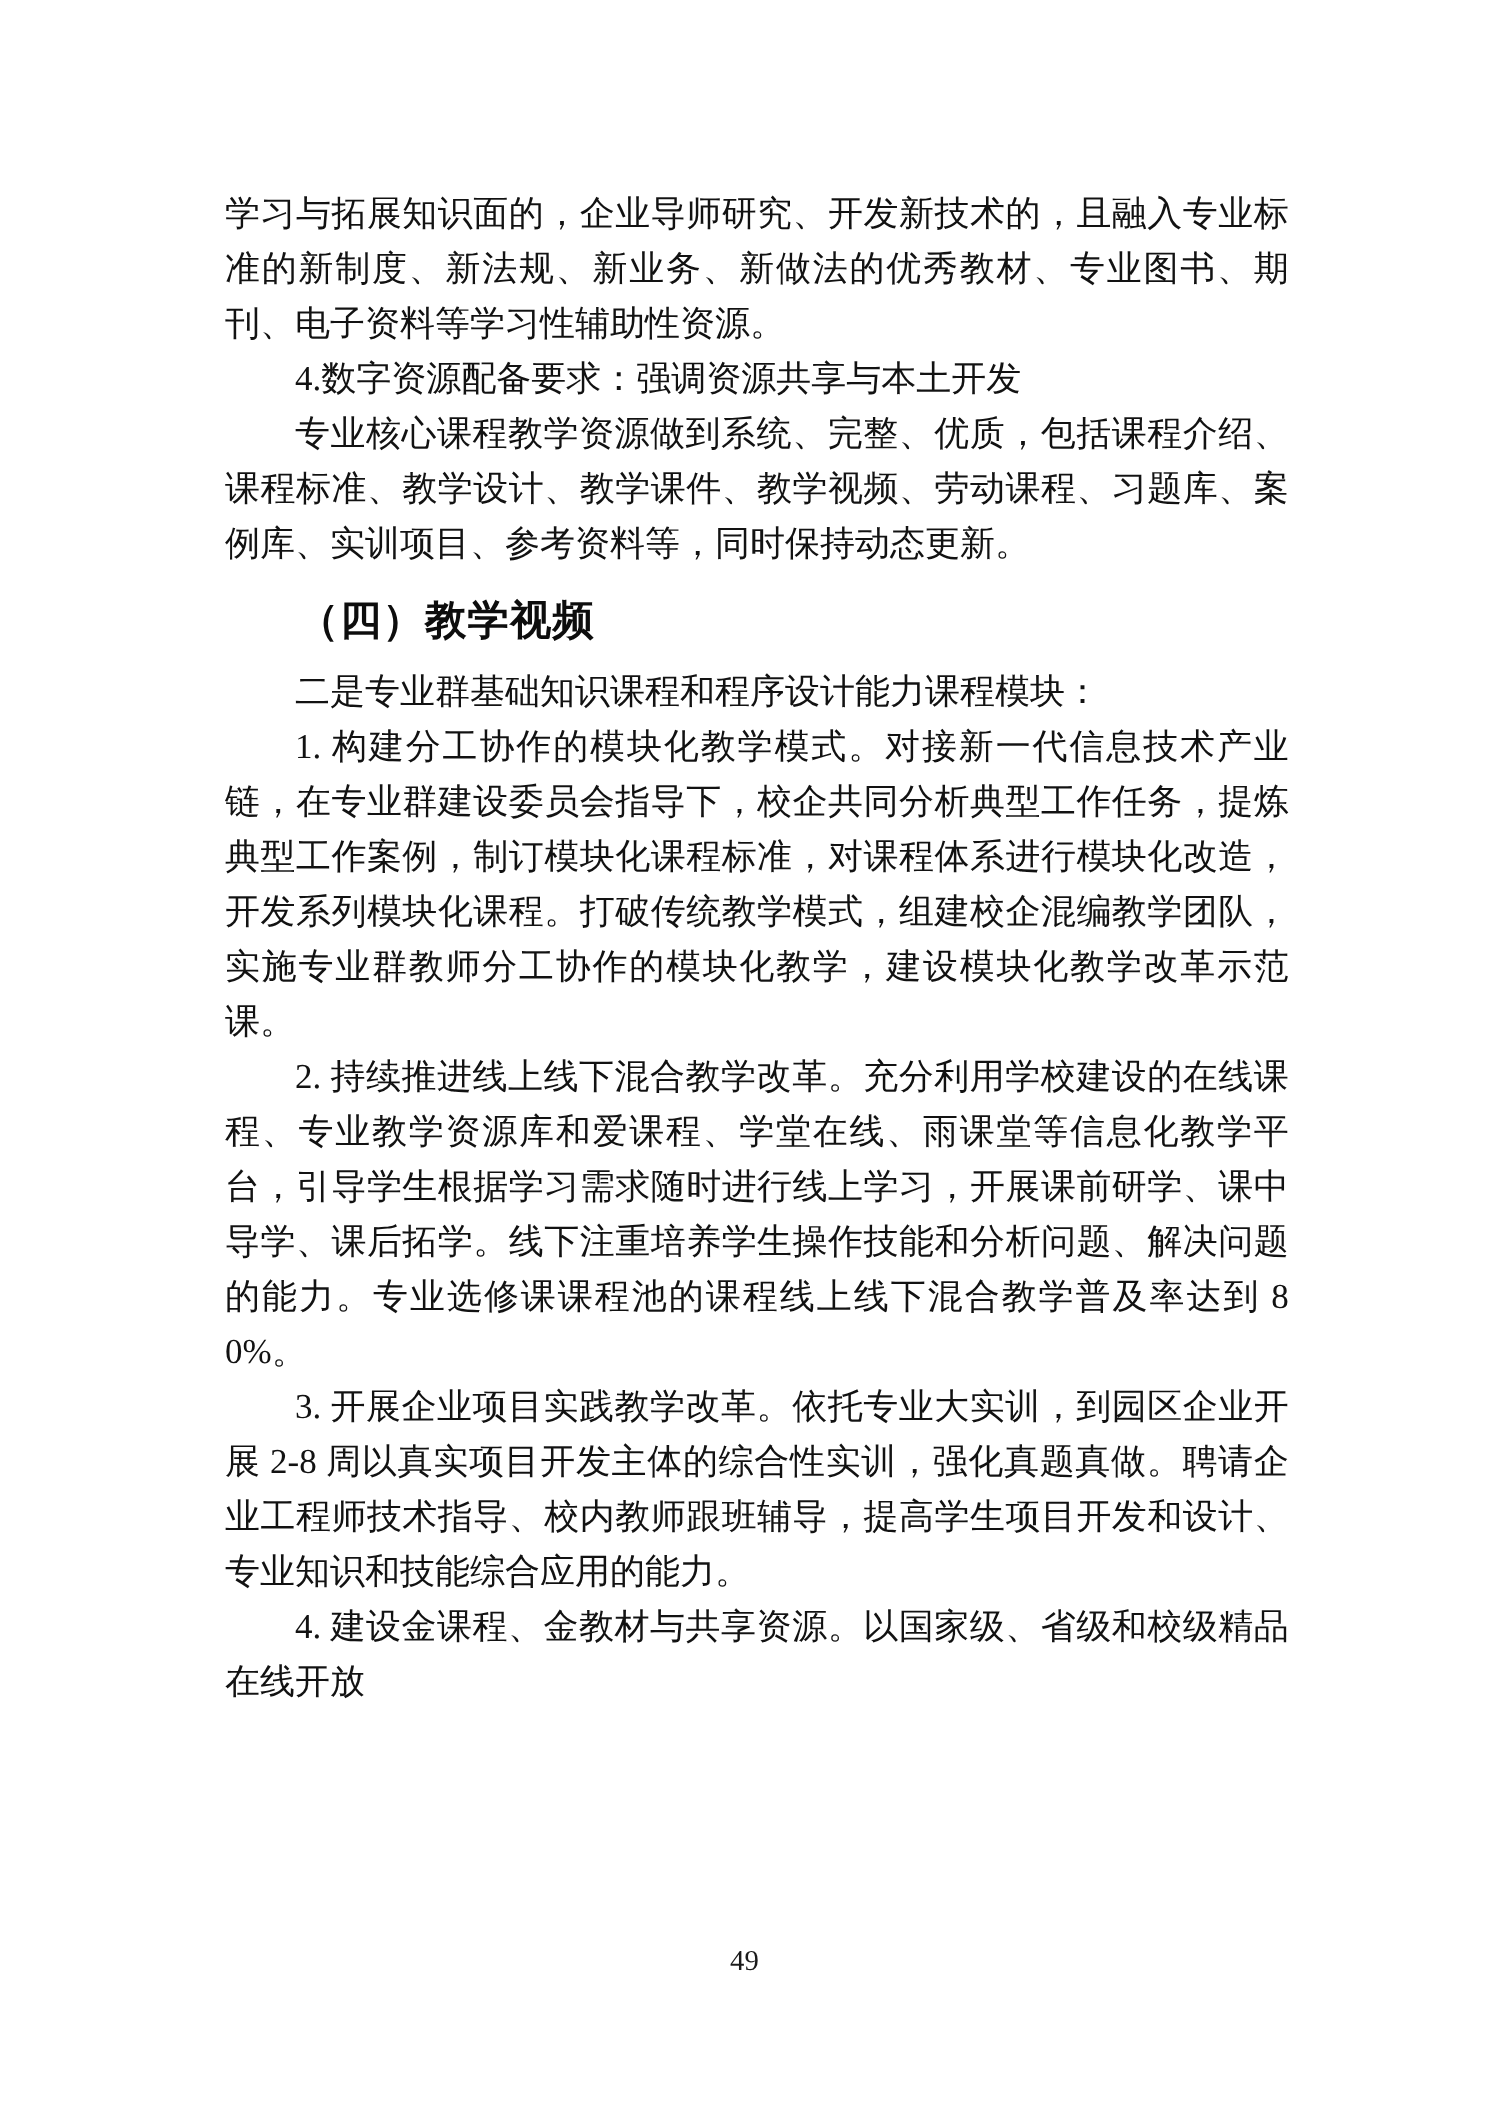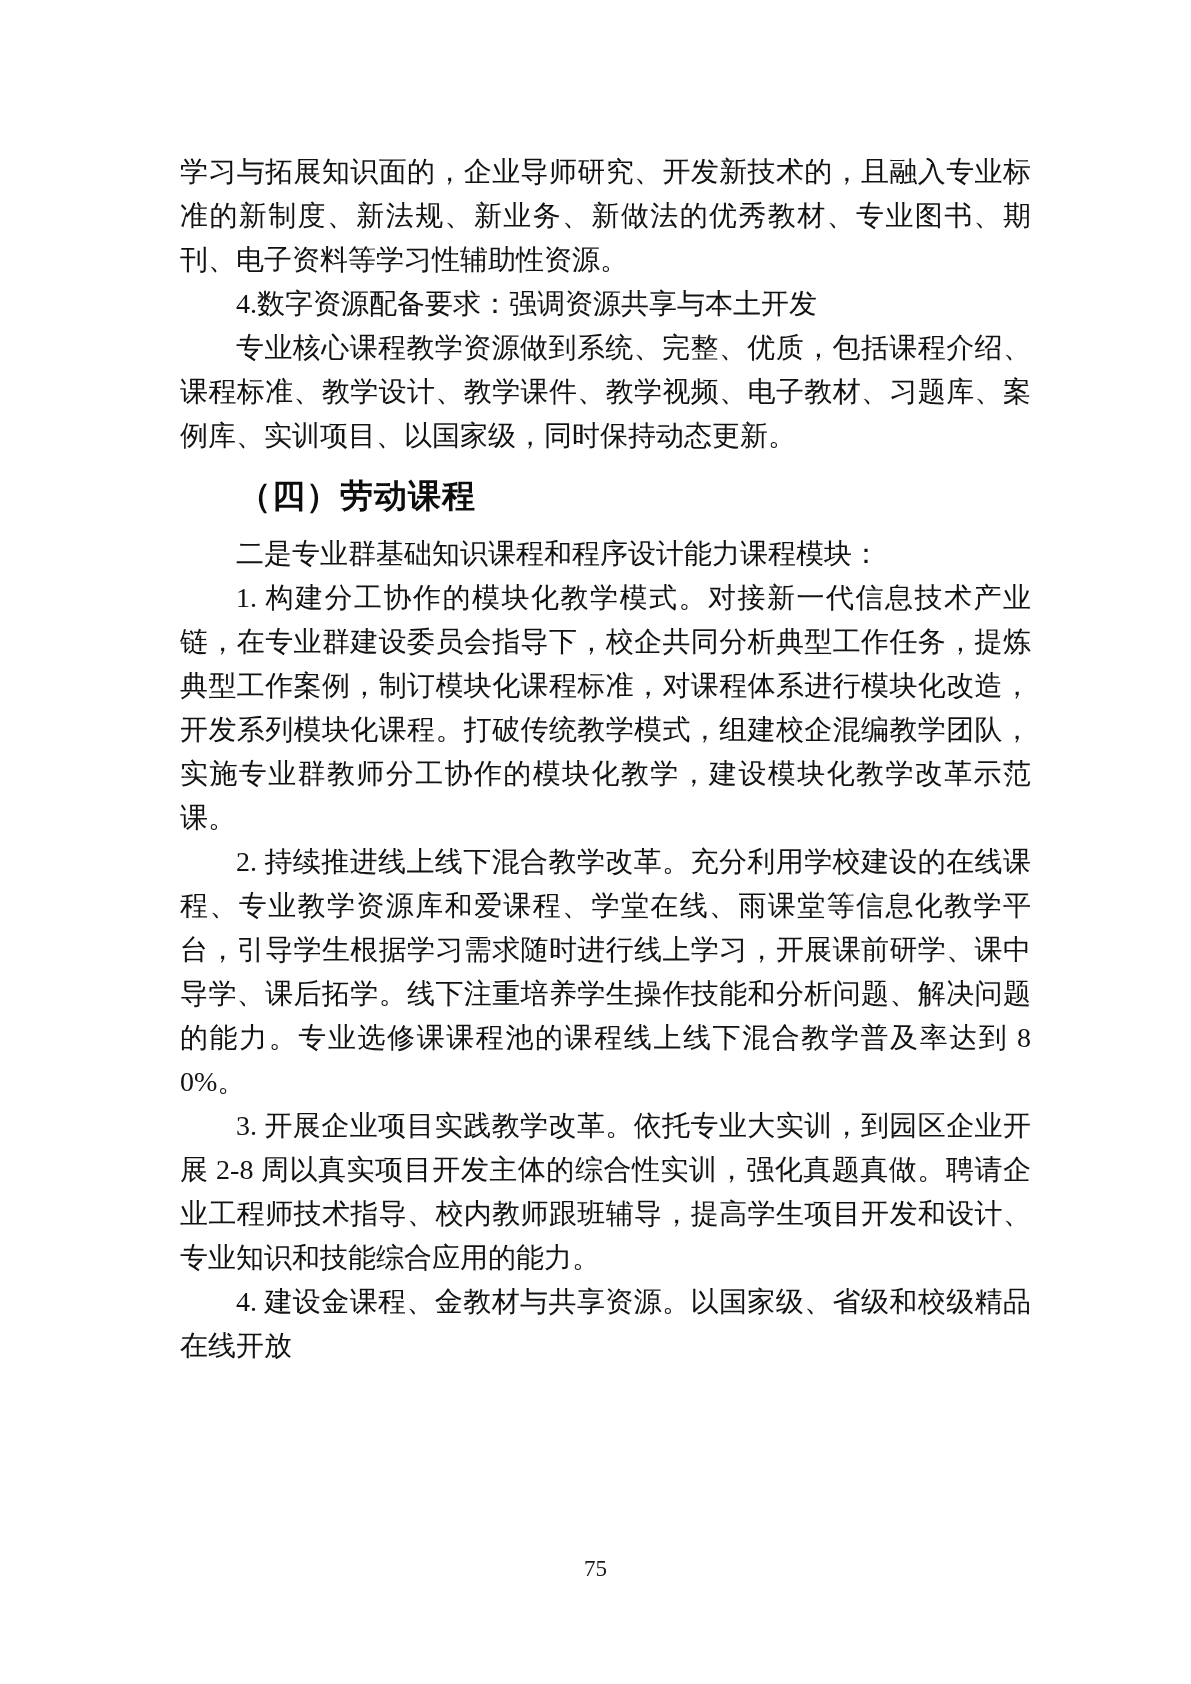--- a/index.html
+++ b/index.html
@@ -55,22 +55,22 @@
     color: #1a1a1a;
   }
 </style>
 </head>
 <body>
 
 <div class="page">
   <div class="content">
     <p class="para no-indent">学习与拓展知识面的，企业导师研究、开发新技术的，且融入专业标准的新制度、新法规、新业务、新做法的优秀教材、专业图书、期刊、电子资料等学习性辅助性资源。</p>
     <p class="para">4.数字资源配备要求：强调资源共享与本土开发</p>
-    <p class="para">专业核心课程教学资源做到系统、完整、优质，包括课程介绍、课程标准、教学设计、教学课件、教学视频、电子教材、习题库、案例库、实训项目、以国家级，同时保持动态更新。</p>
-    <h2 class="heading">（四）劳动课程</h2>
+    <p class="para">专业核心课程教学资源做到系统、完整、优质，包括课程介绍、课程标准、教学设计、教学课件、教学视频、劳动课程、习题库、案例库、实训项目、参考资料等，同时保持动态更新。</p>
+    <h2 class="heading">（四）教学视频</h2>
     <p class="para">二是专业群基础知识课程和程序设计能力课程模块：</p>
     <p class="para">1. 构建分工协作的模块化教学模式。对接新一代信息技术产业链，在专业群建设委员会指导下，校企共同分析典型工作任务，提炼典型工作案例，制订模块化课程标准，对课程体系进行模块化改造，开发系列模块化课程。打破传统教学模式，组建校企混编教学团队，实施专业群教师分工协作的模块化教学，建设模块化教学改革示范课。</p>
     <p class="para">2. 持续推进线上线下混合教学改革。充分利用学校建设的在线课程、专业教学资源库和爱课程、学堂在线、雨课堂等信息化教学平台，引导学生根据学习需求随时进行线上学习，开展课前研学、课中导学、课后拓学。线下注重培养学生操作技能和分析问题、解决问题的能力。专业选修课课程池的课程线上线下混合教学普及率达到 80%。</p>
     <p class="para">3. 开展企业项目实践教学改革。依托专业大实训，到园区企业开展 2-8 周以真实项目开发主体的综合性实训，强化真题真做。聘请企业工程师技术指导、校内教师跟班辅导，提高学生项目开发和设计、专业知识和技能综合应用的能力。</p>
     <p class="para">4. 建设金课程、金教材与共享资源。以国家级、省级和校级精品在线开放</p>
   </div>
-  <div class="page-number">75</div>
+  <div class="page-number">49</div>
 </div>
 
 </body></html>

